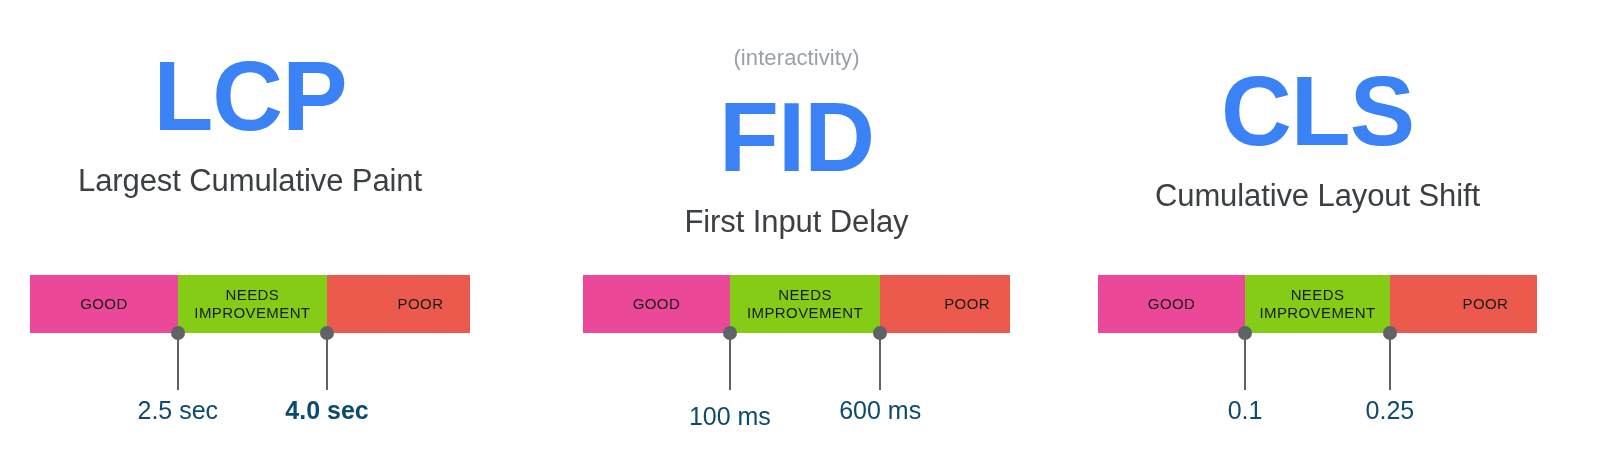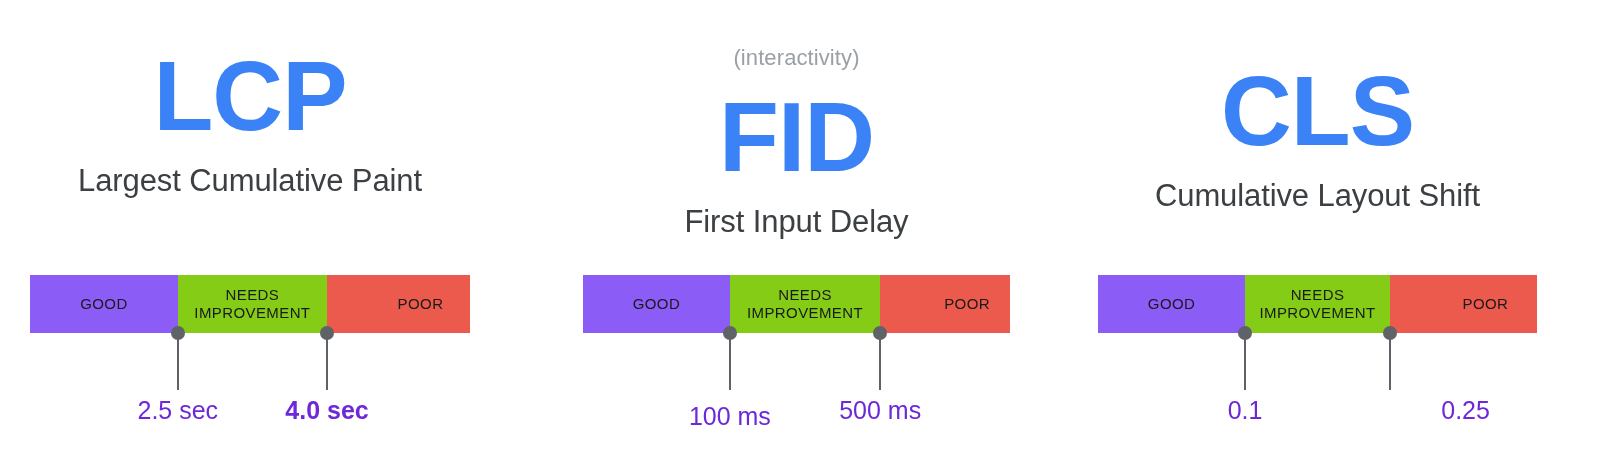--- a/index.html
+++ b/index.html
@@ -70,21 +70,21 @@
     align-items: center;
     justify-content: center;
     text-align: center;
     font-size: 15px;
     line-height: 18px;
     color: #1a1a1a;
     letter-spacing: 0.4px;
     font-weight: 400;
     box-sizing: border-box;
   }
-  .seg-good    { background: #8b5cf6; }
+  .seg-good    { background: #ec4899; }
   .seg-ni      { background: #84cc16; }
   .seg-poor    { background: #eb5a4c; padding-left: 44px; }
 
   
   .marker {
     position: absolute;
     width: 0;
   }
   .marker-dot {
     position: absolute;
@@ -102,21 +102,21 @@
     left: -0.8px;
     top: 0;
   }
   .marker-label {
     position: absolute;
     width: 200px;
     left: -100px;
     text-align: center;
     font-size: 25px;
     line-height: 30px;
-    color: #6d28d9;
+    color: #0c4a6e;
     font-weight: 400;
     white-space: nowrap;
   }
 </style>
 </head>
 <body>
 
 <div class="board">
 
   <div class="metric" style="left:30px; width:440px;">
@@ -166,21 +166,21 @@
       <div class="seg seg-poor" style="width:30.4%;">POOR</div>
 
       <div class="marker" style="left:34.4%; top:58px;">
         <div class="marker-dot"></div>
         <div class="marker-line" style="height:57px;"></div>
         <div class="marker-label" style="top:68px;">100 ms</div>
       </div>
       <div class="marker" style="left:69.6%; top:58px;">
         <div class="marker-dot"></div>
         <div class="marker-line" style="height:57px;"></div>
-        <div class="marker-label" style="top:62px;">500 ms</div>
+        <div class="marker-label" style="top:62px;">600 ms</div>
       </div>
     </div>
   </div>
 
   <div class="metric" style="left:1098px; width:439px;">
     <div class="metric-head" style="top:45px;">
       <div class="acronym" style="margin-top:14px;">CLS</div>
       <div class="fullname" style="margin-top:14px;">Cumulative Layout Shift</div>
     </div>
 
@@ -195,18 +195,18 @@
       <div class="seg seg-poor" style="width:33.5%;">POOR</div>
 
       <div class="marker" style="left:33.5%; top:58px;">
         <div class="marker-dot"></div>
         <div class="marker-line" style="height:57px;"></div>
         <div class="marker-label" style="top:62px;">0.1</div>
       </div>
       <div class="marker" style="left:66.5%; top:58px;">
         <div class="marker-dot"></div>
         <div class="marker-line" style="height:57px;"></div>
-        <div class="marker-label" style="top:62px;text-align:right;">0.25</div>
+        <div class="marker-label" style="top:62px;">0.25</div>
       </div>
     </div>
   </div>
 
 </div>
 
 </body></html>

